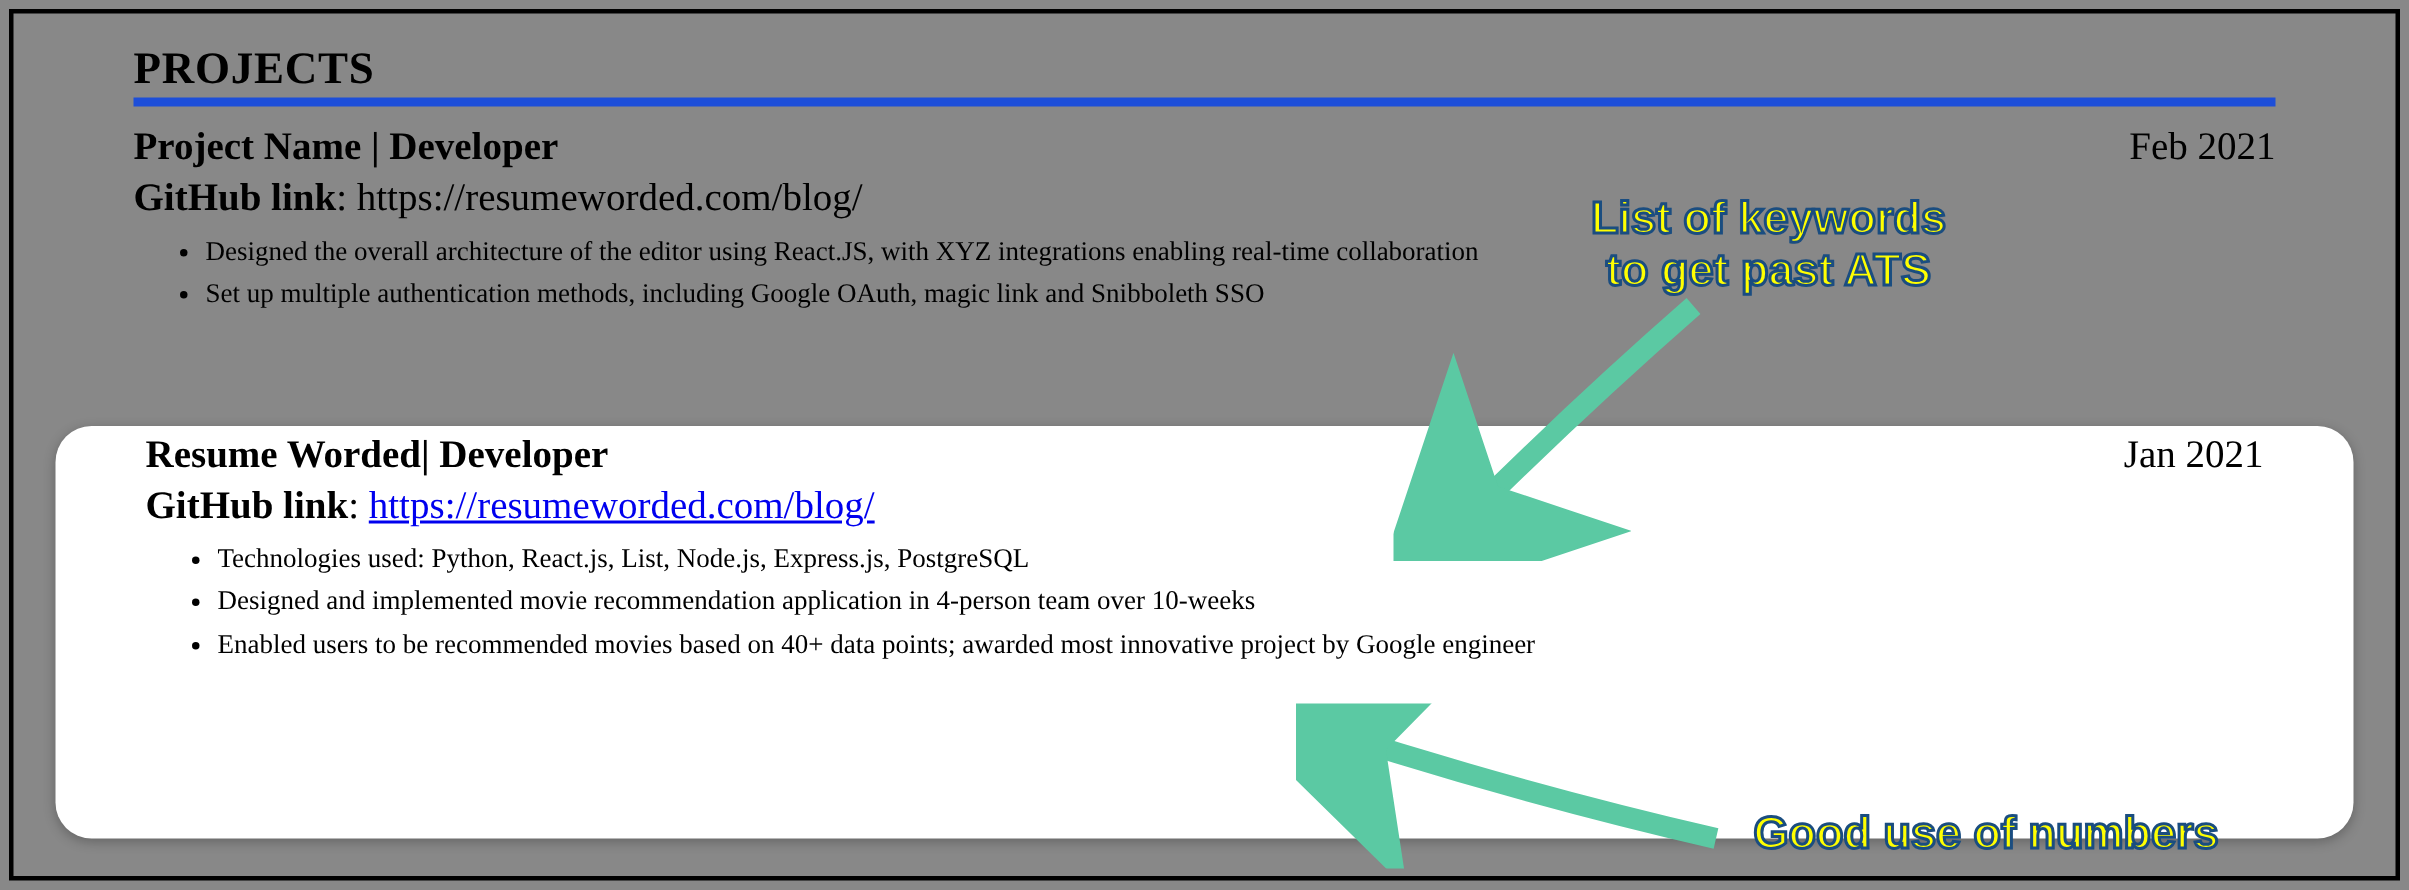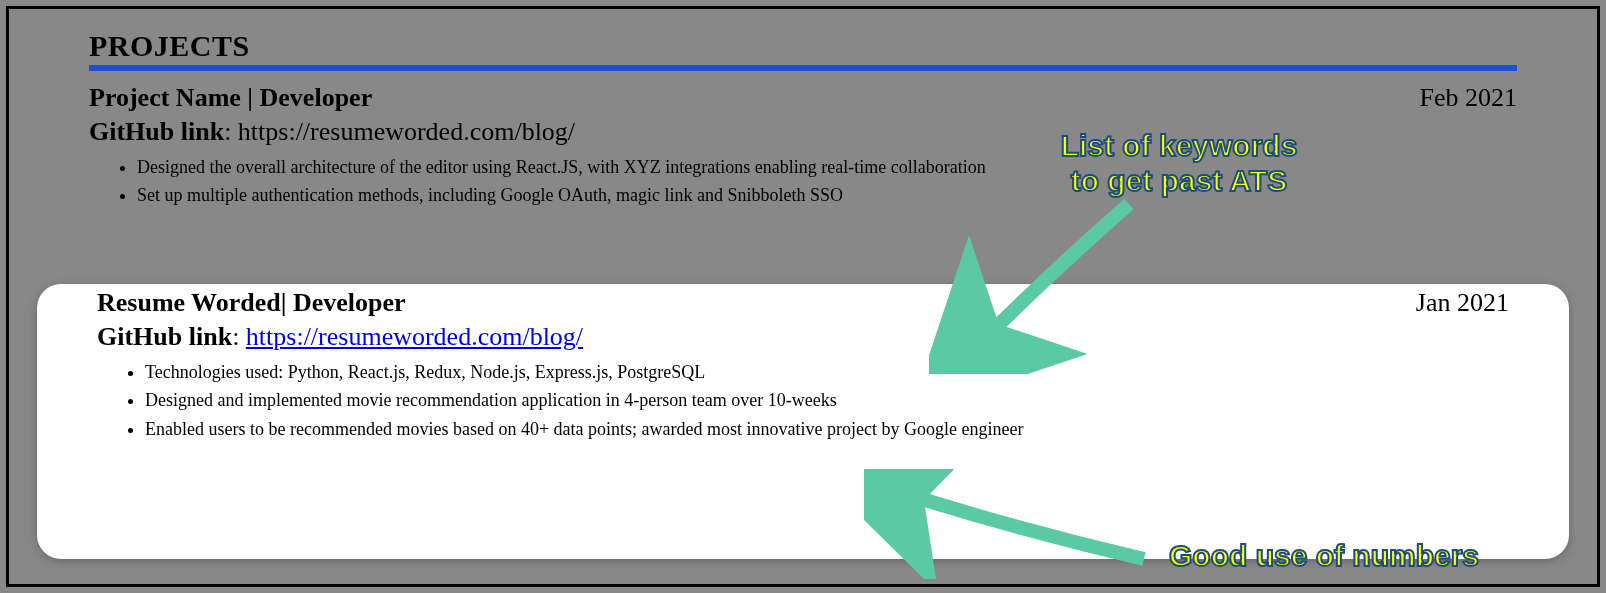--- a/index.html
+++ b/index.html
@@ -104,21 +104,21 @@
 
   <div class="highlight-card">
     <div class="project-header">
       <span class="project-title">Resume Worded| Developer</span>
       <span class="project-date">Jan 2021</span>
     </div>
     <div class="github-line">
       <span class="github-label">GitHub link</span><span>: </span><a class="github-link" href="#">https://resumeworded.com/blog/</a>
     </div>
     <ul class="bullets">
-      <li>Technologies used: Python, React.js, Redux, Node.js, Express.js, PostgreSQL</li>
+      <li>Technologies used: Python, React.js, List, Node.js, Express.js, PostgreSQL</li>
       <li>Designed and implemented movie recommendation application in 4-person team over 10-weeks</li>
       <li>Enabled users to be recommended movies based on 40+ data points; awarded most innovative project by Google engineer</li>
     </ul>
   </div>
 
   <div class="callout" style="left:1125px; top:530px; width:380px;">Good use of numbers</div>
   <div class="callout" style="left:1040px; top:120px; width:260px;">List of keywords
 to get past ATS</div>
 
   <svg class="arrow-svg" style="left:920px; top:185px;" width="230" height="180">

